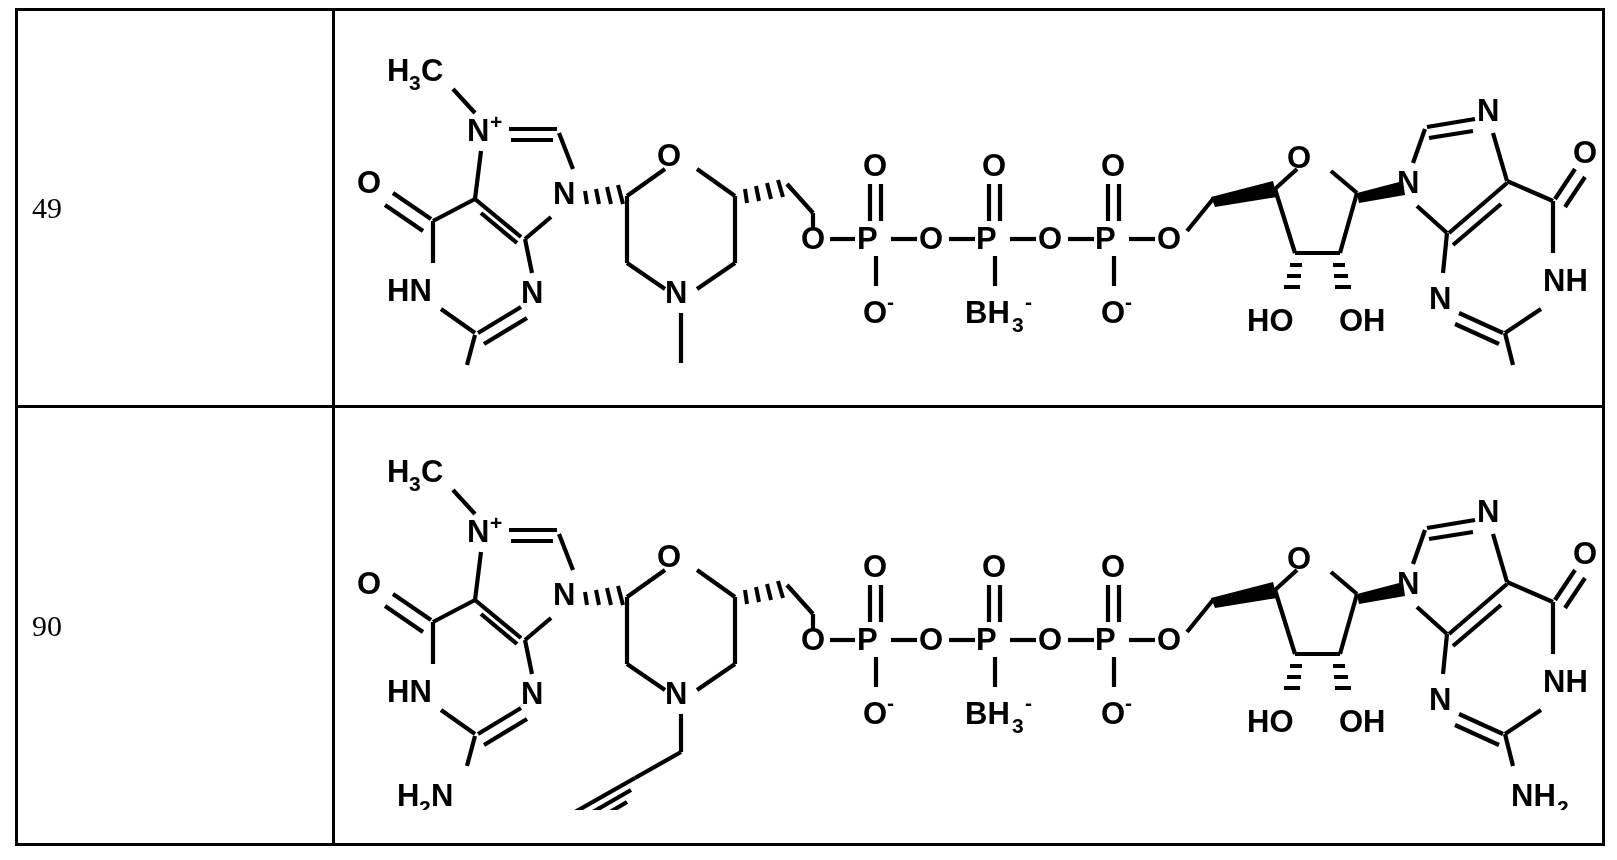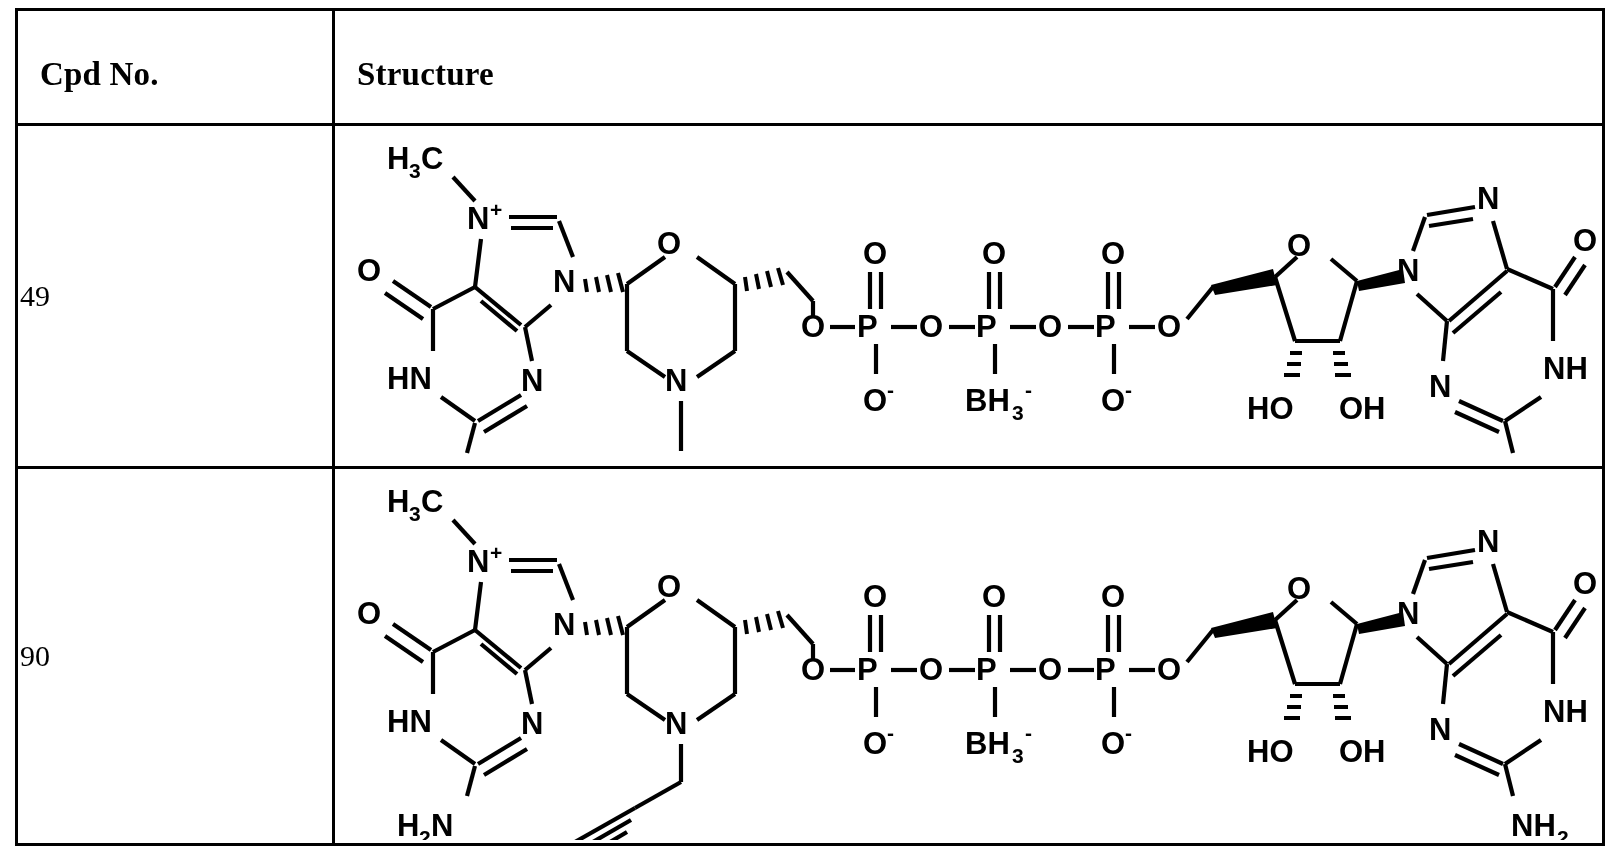--- a/index.html
+++ b/index.html
@@ -22,21 +22,21 @@
   .hdr-text{
     font-family:"Liberation Serif",serif;
     font-weight:bold;font-size:33px;color:#000;
     padding:14px 0 0 22px;line-height:1.05;
     letter-spacing:.2px;
   }
   .no-cell{vertical-align:middle;}
   .no-text{
     font-family:"Liberation Serif",serif;
     font-size:30px;color:#000;font-weight:normal;
-    padding-left:2px;line-height:1;
+    padding-left:14px;line-height:1;
   }
   .struct-cell{height:334px;}
   .struct-cell.row2{height:368px;}
   .svg-wrap{width:100%;display:block;line-height:0;}
   svg{display:block;}
   svg text{font-family:"Liberation Sans",sans-serif;font-weight:bold;fill:#000;}
   .at{font-size:31px;}
   .sub{font-size:21px;}
   .sup{font-size:21px;}
   .bond{stroke:#000;stroke-width:4.2;fill:none;stroke-linecap:butt;}
@@ -48,28 +48,20 @@
 
 <div class="page">
 
   <table class="cpd-table">
     <colgroup>
         <col class="c-no">
         <col class="c-struct">
       </colgroup>
     <tbody>
 
-      <tr>
-        <td class="hdr-cell">
-          <div class="hdr-text">Cpd No.</div>
-        </td>
-        <td class="hdr-cell">
-          <div class="hdr-text">Structure</div>
-        </td>
-      </tr>
 
       <tr>
         <td class="no-cell">
           <div class="no-text">49</div>
         </td>
         <td class="struct-cell">
           <div class="svg-wrap">
           <svg viewBox="0 0 1270 334" width="1270" height="334">
 
             <text class="at" x="52" y="40">H</text>

